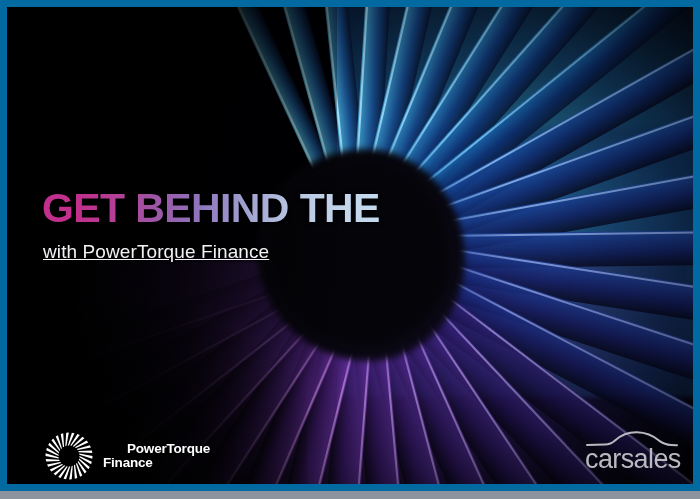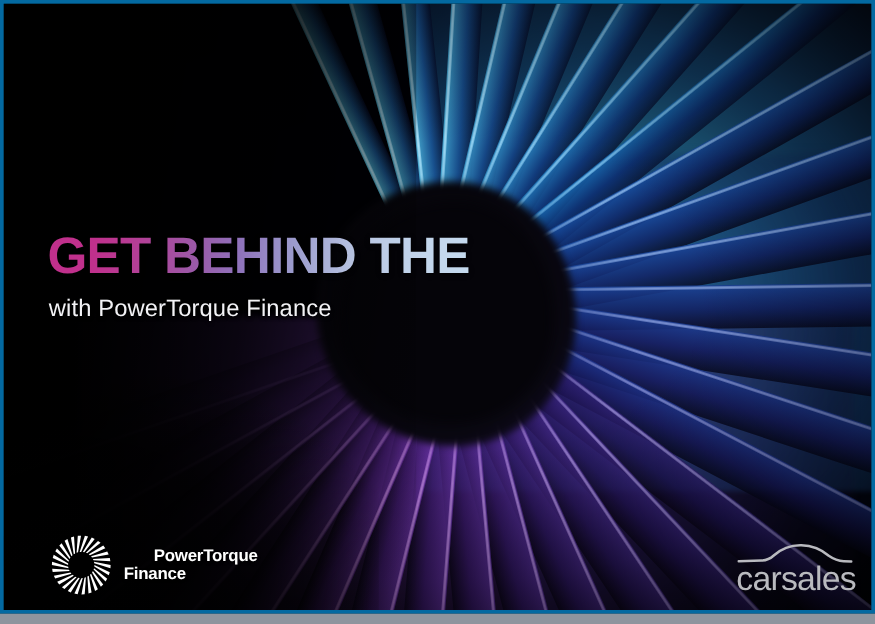--- a/index.html
+++ b/index.html
@@ -25,21 +25,21 @@
     overflow: hidden;
   }
   .ad-banner {
     position: absolute;
     left: 0;
     top: 0;
     width: 700px;
     height: 491px;
     background: #000000;
     overflow: hidden;
-    border: 3px solid #0369a1;
+    border: 7px solid #0369a1;
     box-sizing: border-box;
   }
   .page-strip {
     position: absolute;
     left: 0;
     top: 491px;
     width: 700px;
     height: 8px;
     background: #8e949e;
   }
@@ -198,20 +198,21 @@
   .subhead {
     margin: 14px 0 0 1px;
     font-family: "Liberation Sans", sans-serif;
     font-weight: normal;
     font-size: 19px;
     line-height: 1.1;
     color: #f2f2f5;
     letter-spacing: 0.1px;
     white-space: nowrap;
     text-shadow: 0 1px 3px rgba(0,0,0,0.9);
+    text-decoration: underline;
   }
 
   
   .pt-logo {
     position: absolute;
     left: 37px;
     top: 424px;
     display: flex;
     align-items: center;
     gap: 9px;

